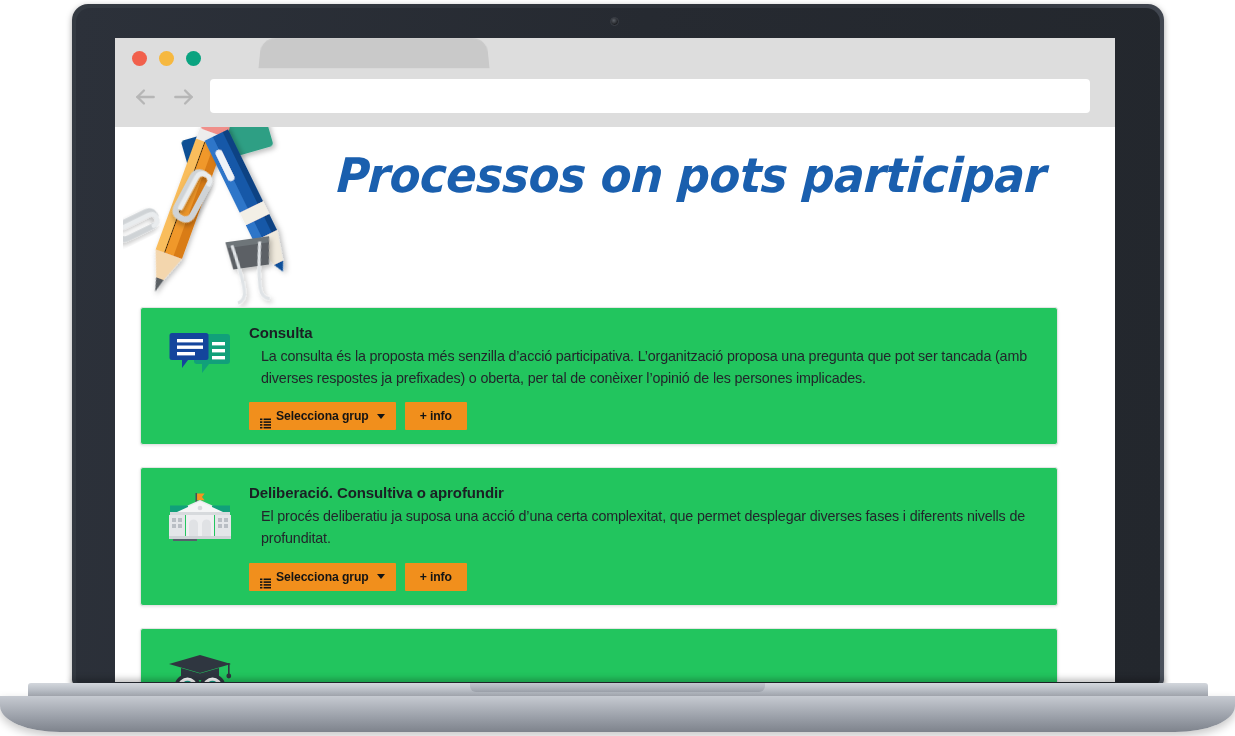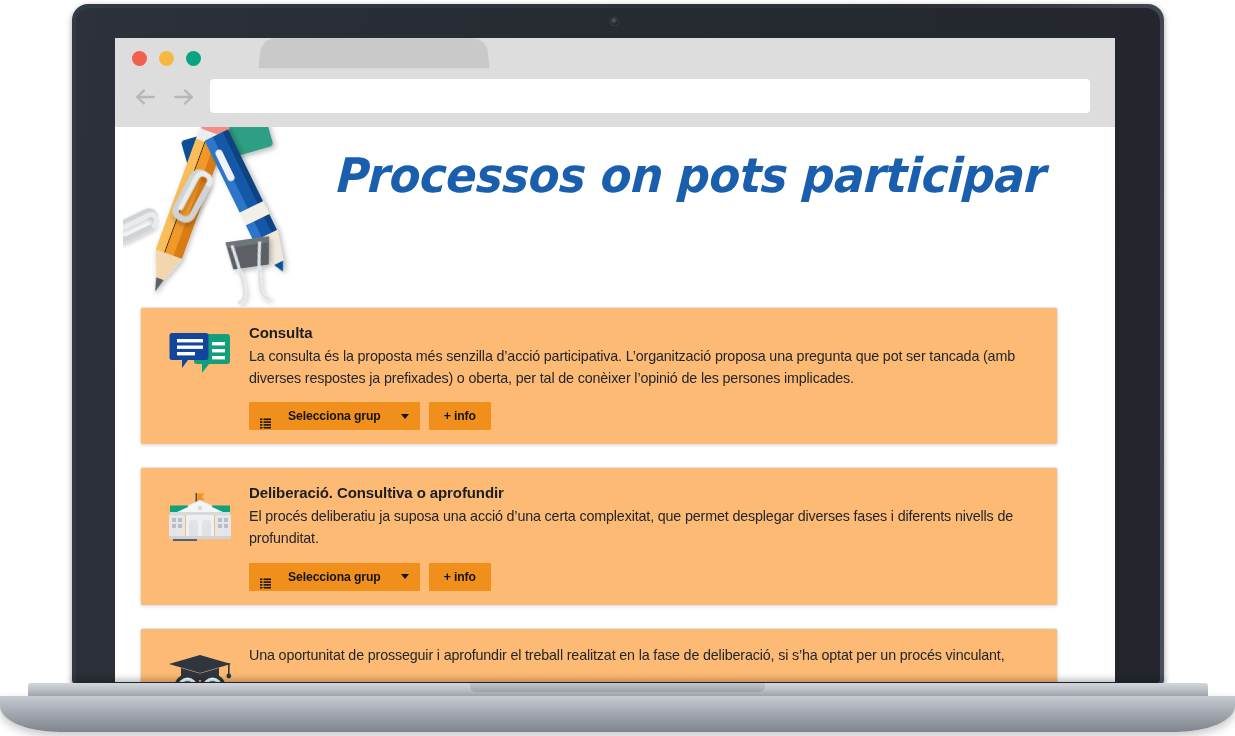--- a/index.html
+++ b/index.html
@@ -131,21 +131,21 @@
 
   
   #cards-list {
     position: absolute;
     left: 25px; top: 180px;
     width: 943px;
   }
   .process-card {
     position: relative;
     width: 918px;
-    background: #fdba74;
+    background: #22c55e;
     border: 1px solid #e4e4e4;
     border-radius: 3px;
     box-shadow: 0 1px 3px rgba(0,0,0,0.10);
     margin-bottom: 22px;
     padding: 14px 18px 14px 16px;
     display: flex;
     min-height: 118px;
   }
   .card-icon {
     width: 86px;
@@ -165,20 +165,21 @@
     margin-bottom: 5px;
     letter-spacing: -0.1px;
   }
   .card-desc {
     font-family: "Liberation Sans", sans-serif;
     font-size: 14.3px;
     line-height: 1.52;
     color: #22262b;
     letter-spacing: -0.15px;
     max-width: 800px;
+    margin-left: 12px;
   }
   .card-actions {
     margin-top: 13px;
     display: flex;
     gap: 9px;
     align-items: center;
   }
   .btn {
     background: #f18f1c;
     border: none;
@@ -187,21 +188,21 @@
     font-size: 12.2px;
     font-weight: bold;
     letter-spacing: -0.1px;
     padding: 0 11px;
     height: 28px;
     line-height: 28px;
     cursor: pointer;
     border-radius: 1px;
     display: inline-flex;
     align-items: center;
-    gap: 17px;
+    gap: 5px;
     white-space: nowrap;
   }
   .btn-list-icon { display: inline-block; width: 11px; height: 11px; }
   .btn-caret {
     display: inline-block;
     width: 0; height: 0;
     border-left: 4.5px solid transparent;
     border-right: 4.5px solid transparent;
     border-top: 5.5px solid #141414;
     margin-left: 3px;
@@ -445,21 +446,20 @@
               <circle cx="20.5" cy="34" r="9.5" fill="#ffffff"></circle>
               <circle cx="45.5" cy="34" r="9.5" fill="#ffffff"></circle>
               <circle cx="20.5" cy="34" r="6.2" fill="#11a08a"></circle>
               <circle cx="45.5" cy="34" r="6.2" fill="#11a08a"></circle>
               <circle cx="19" cy="32" r="2.6" fill="#16323a"></circle>
               <circle cx="44" cy="32" r="2.6" fill="#16323a"></circle>
               <polygon points="33,38 39,44 33,52 27,44" fill="#f59320"></polygon>
             </svg>
           </div>
           <div class="card-body">
-            <div class="card-desc">Una oportunitat de prosseguir i aprofundir el treball realitzat en la fase de deliberació, si s’ha optat per un procés vinculant,</div>
 
           </div>
         </div>
 
       </div>
     </div>
   </div>
 
   <div id="laptop-hinge-shadow"></div>
   <div id="laptop-base"></div>

